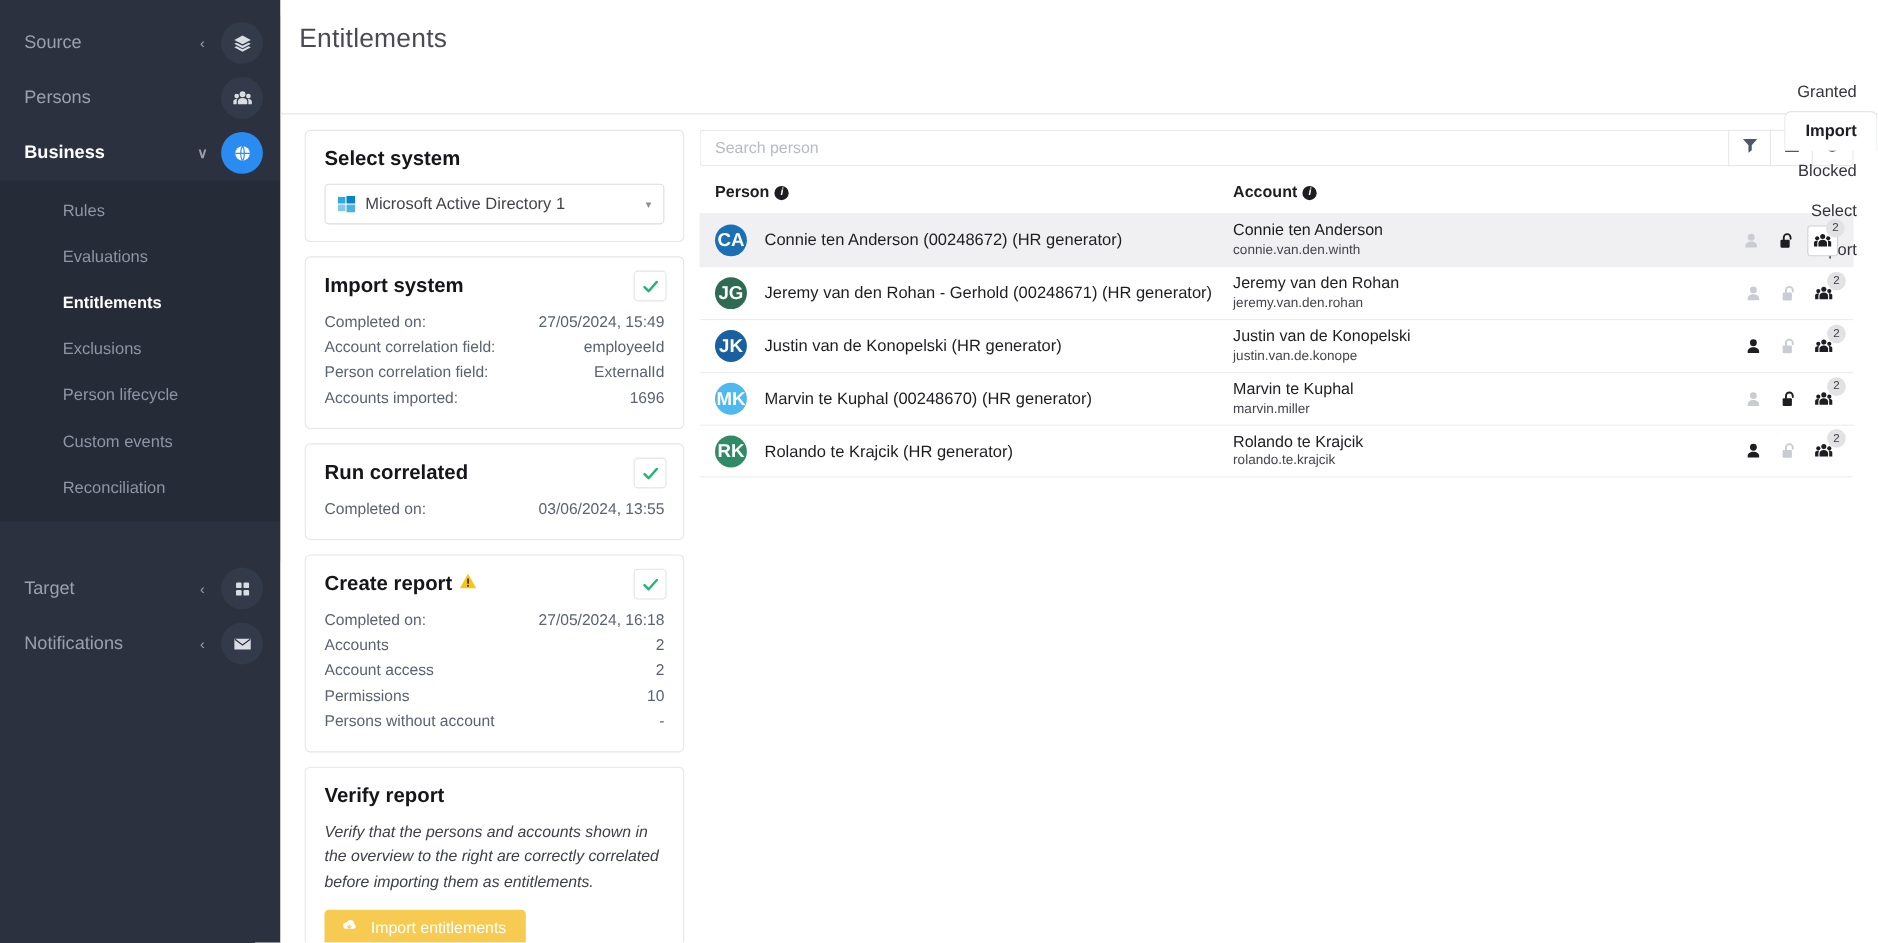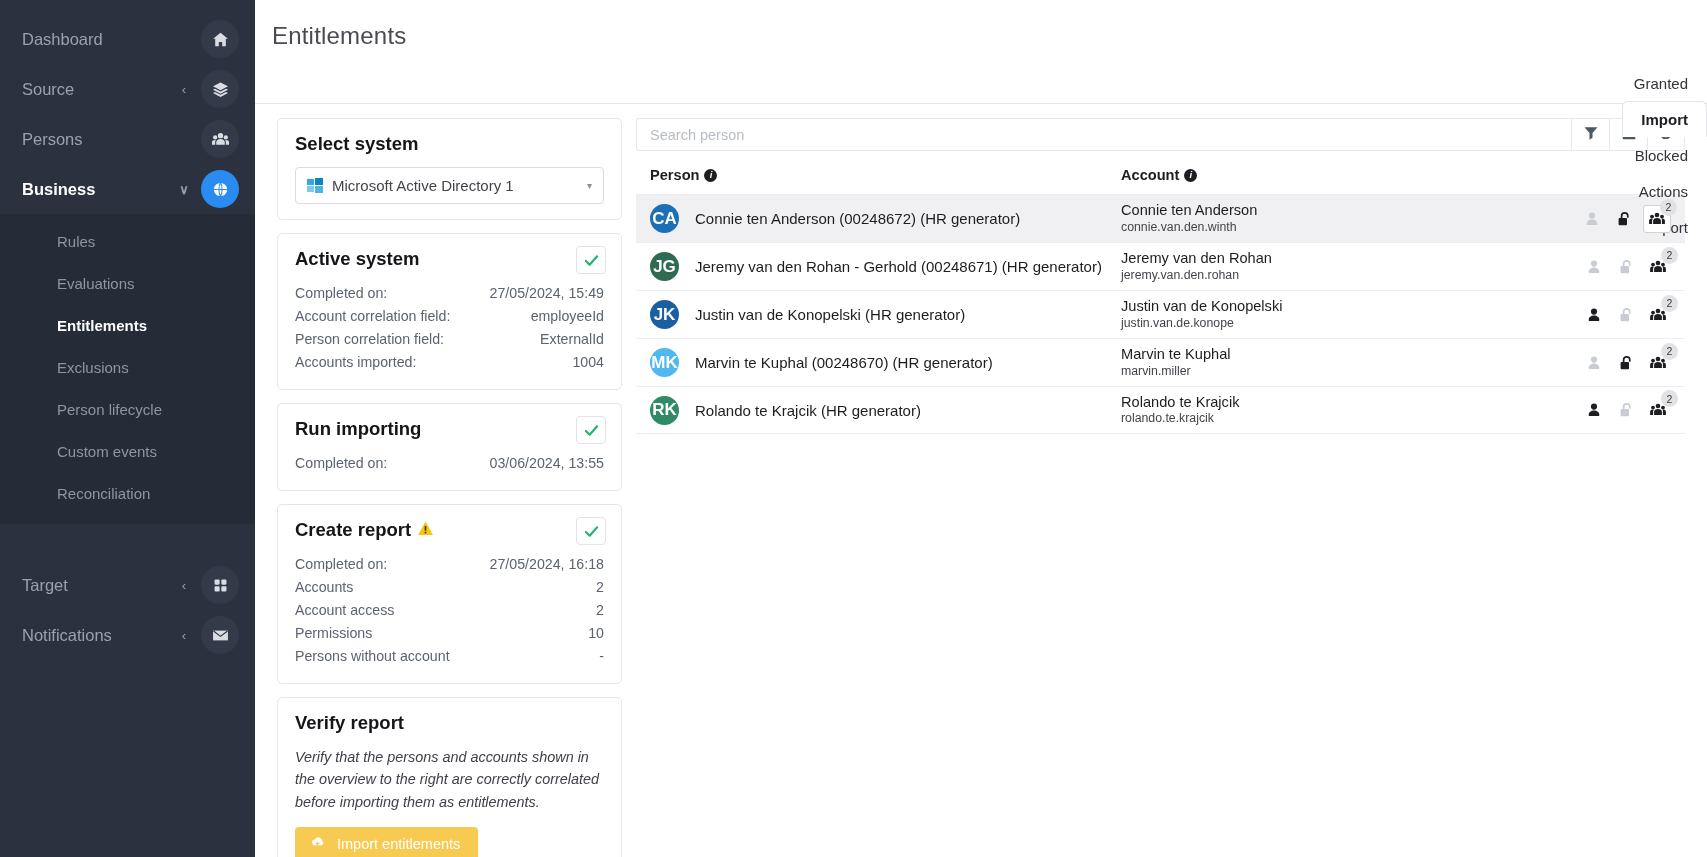--- a/index.html
+++ b/index.html
@@ -218,29 +218,20 @@
     padding: 0 3px;
   }
 </style>
 </head>
 <body>
 
 <div class="app">
 
   <nav class="sidebar">
     <div class="nav-top" id="nav-top">
-        <div class="nav-item">
-          <span class="nav-label">Dashboard</span>
-          <span class="nav-caret"></span>
-          <span class="nav-badge">
-            <svg viewBox="0 0 16 16">
-              <path d="M8 1.6 1 7.4h2v7h3.4v-4h3.2v4H13v-7h2z"></path>
-            </svg>
-          </span>
-        </div>
         <div class="nav-item">
           <span class="nav-label">Source</span>
           <span class="nav-caret">‹</span>
           <span class="nav-badge">
             <svg viewBox="0 0 16 16">
               <path d="M8 1.3 0.9 5 8 8.7 15.1 5z"></path>
               <path d="M2.8 7.3.9 8.3 8 12l7.1-3.7-1.9-1L8 9.9z"></path>
               <path d="M2.8 10.3.9 11.3 8 15l7.1-3.7-1.9-1L8 12.9z"></path>
             </svg>
           </span>
@@ -321,21 +312,21 @@
   </nav>
 
   <div class="main">
 
     <div class="page-title">Entitlements</div>
 
     <div class="tabs" id="tabbar">
         <div class="tab"><span>Granted</span></div>
         <div class="tab active"><span>Import</span></div>
         <div class="tab"><span>Blocked</span></div>
-        <div class="tab"><span>Actions</span></div>
+        <div class="tab"><span>Select</span></div>
         <div class="tab"><span>Import</span></div>
       </div>
 
     <div class="content">
 
       <div class="left-col">
 
         <div class="card">
           <h3>Select system</h3>
           <div class="select-box">
@@ -351,48 +342,48 @@
             <span class="sel-arrow">▾</span>
           </div>
         </div>
 
         <div class="card">
           <div class="check-box">
             <svg viewBox="0 0 16 16" aria-hidden="true">
                 <path d="M2 8.5 L6 12.5 L14 3.5" stroke="#21b573" stroke-width="2.3" fill="none" stroke-linecap="round" stroke-linejoin="round"></path>
               </svg>
           </div>
-          <h3>Active system</h3>
+          <h3>Import system</h3>
           <div id="import-rows">
               <div class="kv">
                 <span class="k">Completed on:</span>
                 <span class="v">27/05/2024, 15:49</span>
               </div>
               <div class="kv">
                 <span class="k">Account correlation field:</span>
                 <span class="v">employeeId</span>
               </div>
               <div class="kv">
                 <span class="k">Person correlation field:</span>
                 <span class="v">ExternalId</span>
               </div>
               <div class="kv">
                 <span class="k">Accounts imported:</span>
-                <span class="v">1004</span>
+                <span class="v">1696</span>
               </div>
             </div>
         </div>
 
         <div class="card">
           <div class="check-box">
             <svg viewBox="0 0 16 16" aria-hidden="true">
                 <path d="M2 8.5 L6 12.5 L14 3.5" stroke="#21b573" stroke-width="2.3" fill="none" stroke-linecap="round" stroke-linejoin="round"></path>
               </svg>
           </div>
-          <h3>Run importing</h3>
+          <h3>Run correlated</h3>
           <div id="eval-rows">
               <div class="kv">
                 <span class="k">Completed on:</span>
                 <span class="v">03/06/2024, 13:55</span>
               </div>
             </div>
         </div>
 
         <div class="card">
           <div class="check-box">

